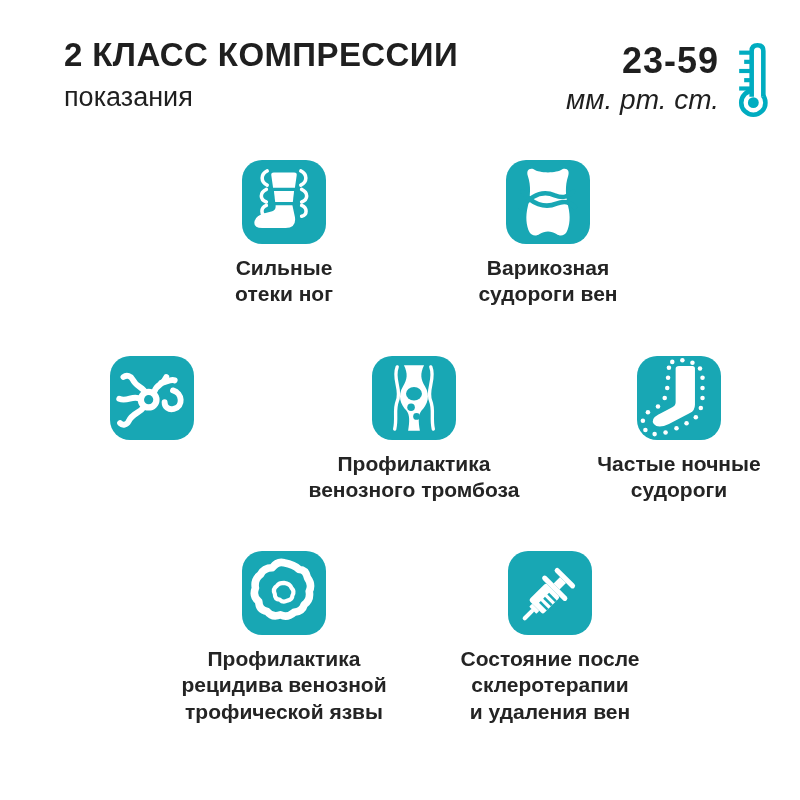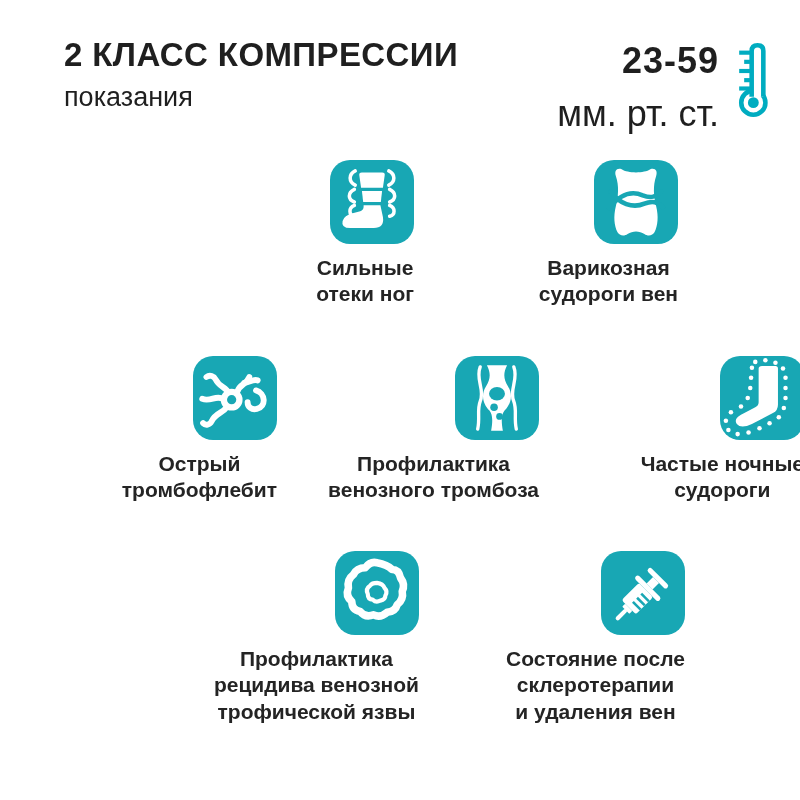--- a/index.html
+++ b/index.html
@@ -23,27 +23,27 @@
   .page-subtitle{
     position:absolute;left:48px;top:82px;
     font-size:27px;font-weight:400;color:var(--ink);
   }
   .pressure-value{
     position:absolute;right:97px;top:40px;
     font-size:36px;font-weight:700;letter-spacing:1px;color:var(--ink);
     text-align:right;white-space:nowrap;
   }
   .pressure-unit{
-    position:absolute;right:97px;top:93px;
-    font-size:36px;font-weight:400;color:var(--ink);
-    text-align:right;white-space:nowrap;
+    position:absolute;right:97px;top:84px;
+    font-size:28px;font-weight:400;color:var(--ink);
+    text-align:right;white-space:nowrap;font-style:italic;
   }
   .thermo{position:absolute;left:714px;top:41px;width:45px;height:80px}
   .tile{
-    position:absolute;display:flex;flex-direction:column;align-items:flex-end;
+    position:absolute;display:flex;flex-direction:column;align-items:center;
   }
   .tile-icon{
     width:84px;height:84px;border-radius:20px;background:var(--accent);
     display:flex;align-items:center;justify-content:center;flex:0 0 auto;
   }
   .tile-icon svg{width:84px;height:84px;display:block}
   .tile-label{
     margin-top:11px;
     font-size:21px;font-weight:700;line-height:1.26;color:var(--ink2);
     text-align:center;white-space:pre-line;
@@ -117,22 +117,20 @@
           <path d="M53,42 C56,33 63,35 67,25"></path>
           <path d="M61,32 C67,32 71,27 77,29"></path>
           <path d="M36,51 C27,46 21,55 11,51"></path>
           <path d="M41,60 C35,69 27,67 22,78 C20,82 15,83 12,80"></path>
           <path d="M75,41 C86,44 88,60 76,63 C70,64.5 65,61 65,55"></path>
         </g>
         <circle cx="46" cy="52" r="13" fill="#fff"></circle>
         <circle cx="46" cy="52" r="5.5" fill="var(--accent)"></circle>
       </svg>
     </div>
-    <div class="tile-label">Острый
-тромбофлебит</div>
   </div>
 
   <div class="tile" style="left:273px;top:356px;width:250px">
     <div class="tile-icon">
       <svg viewBox="0 0 100 100" aria-hidden="true">
         <g stroke="#fff" stroke-width="4" fill="none" stroke-linecap="round">
           <path d="M30,13 C24,28 36,40 30,54 C26,64 30,74 27,87"></path>
           <path d="M70,13 C76,28 64,40 70,54 C74,64 70,74 73,87"></path>
         </g>
         <path fill="#fff" d="M38,11 H62 C57,21 58,28 63,36 C70,47 66,58 59,65 C55,70 55,78 57,89 H43 C45,78 45,70 41,65 C34,58 30,47 37,36 C42,28 43,21 38,11 Z"></path>

